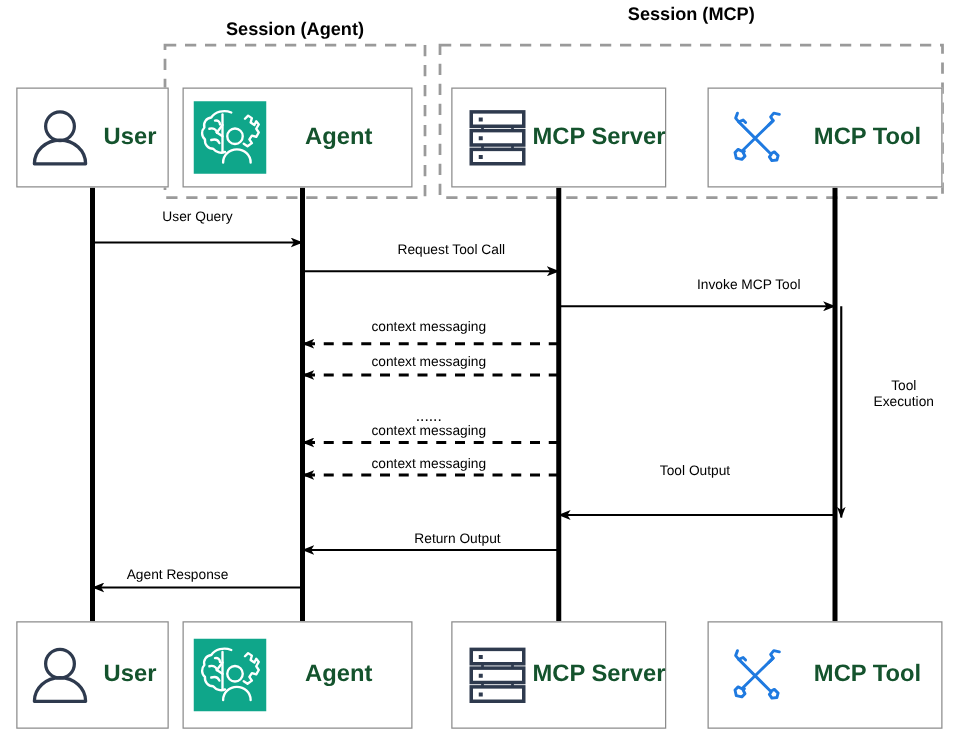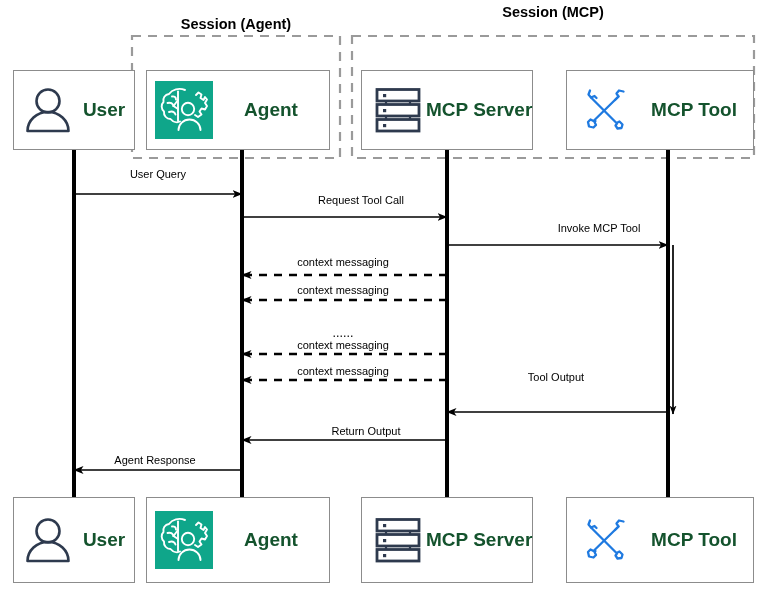--- a/index.html
+++ b/index.html
@@ -259,16 +259,20 @@
   <div class="msg-label" style="left:158px; top:168px;">User  Query</div>
   <div class="msg-label" style="left:361px; top:194px;">Request Tool Call</div>
   <div class="msg-label" style="left:556px; top:222px;margin-left:43px;">Invoke MCP Tool</div>
   <div class="msg-label" style="left:343px; top:256px;">context messaging</div>
   <div class="msg-label" style="left:343px; top:284px;">context messaging</div>
   <div class="ellipsis-label" style="left:343px; top:327px;">......</div>
   <div class="msg-label" style="left:343px; top:339px;">context messaging</div>
   <div class="msg-label" style="left:343px; top:365px;">context messaging</div>
   <div class="msg-label" style="left:556px; top:371px;">Tool Output</div>
   <div class="msg-label" style="left:343px; top:425px;padding-left:46px;">Return Output</div>
-  <div class="msg-label" style="left:155px; top:454px;">Agent Response</div>
-
+  <div class="msg-label" style="left:142px; top:454px;">Agent Response</div>
+
+  <div class="msg-label multi" style="left:723px; top:303px; width:80px;">
+    <div>Tool</div>
+    <div>Execution</div>
+  </div>
 
 </div>
 
 </body></html>

